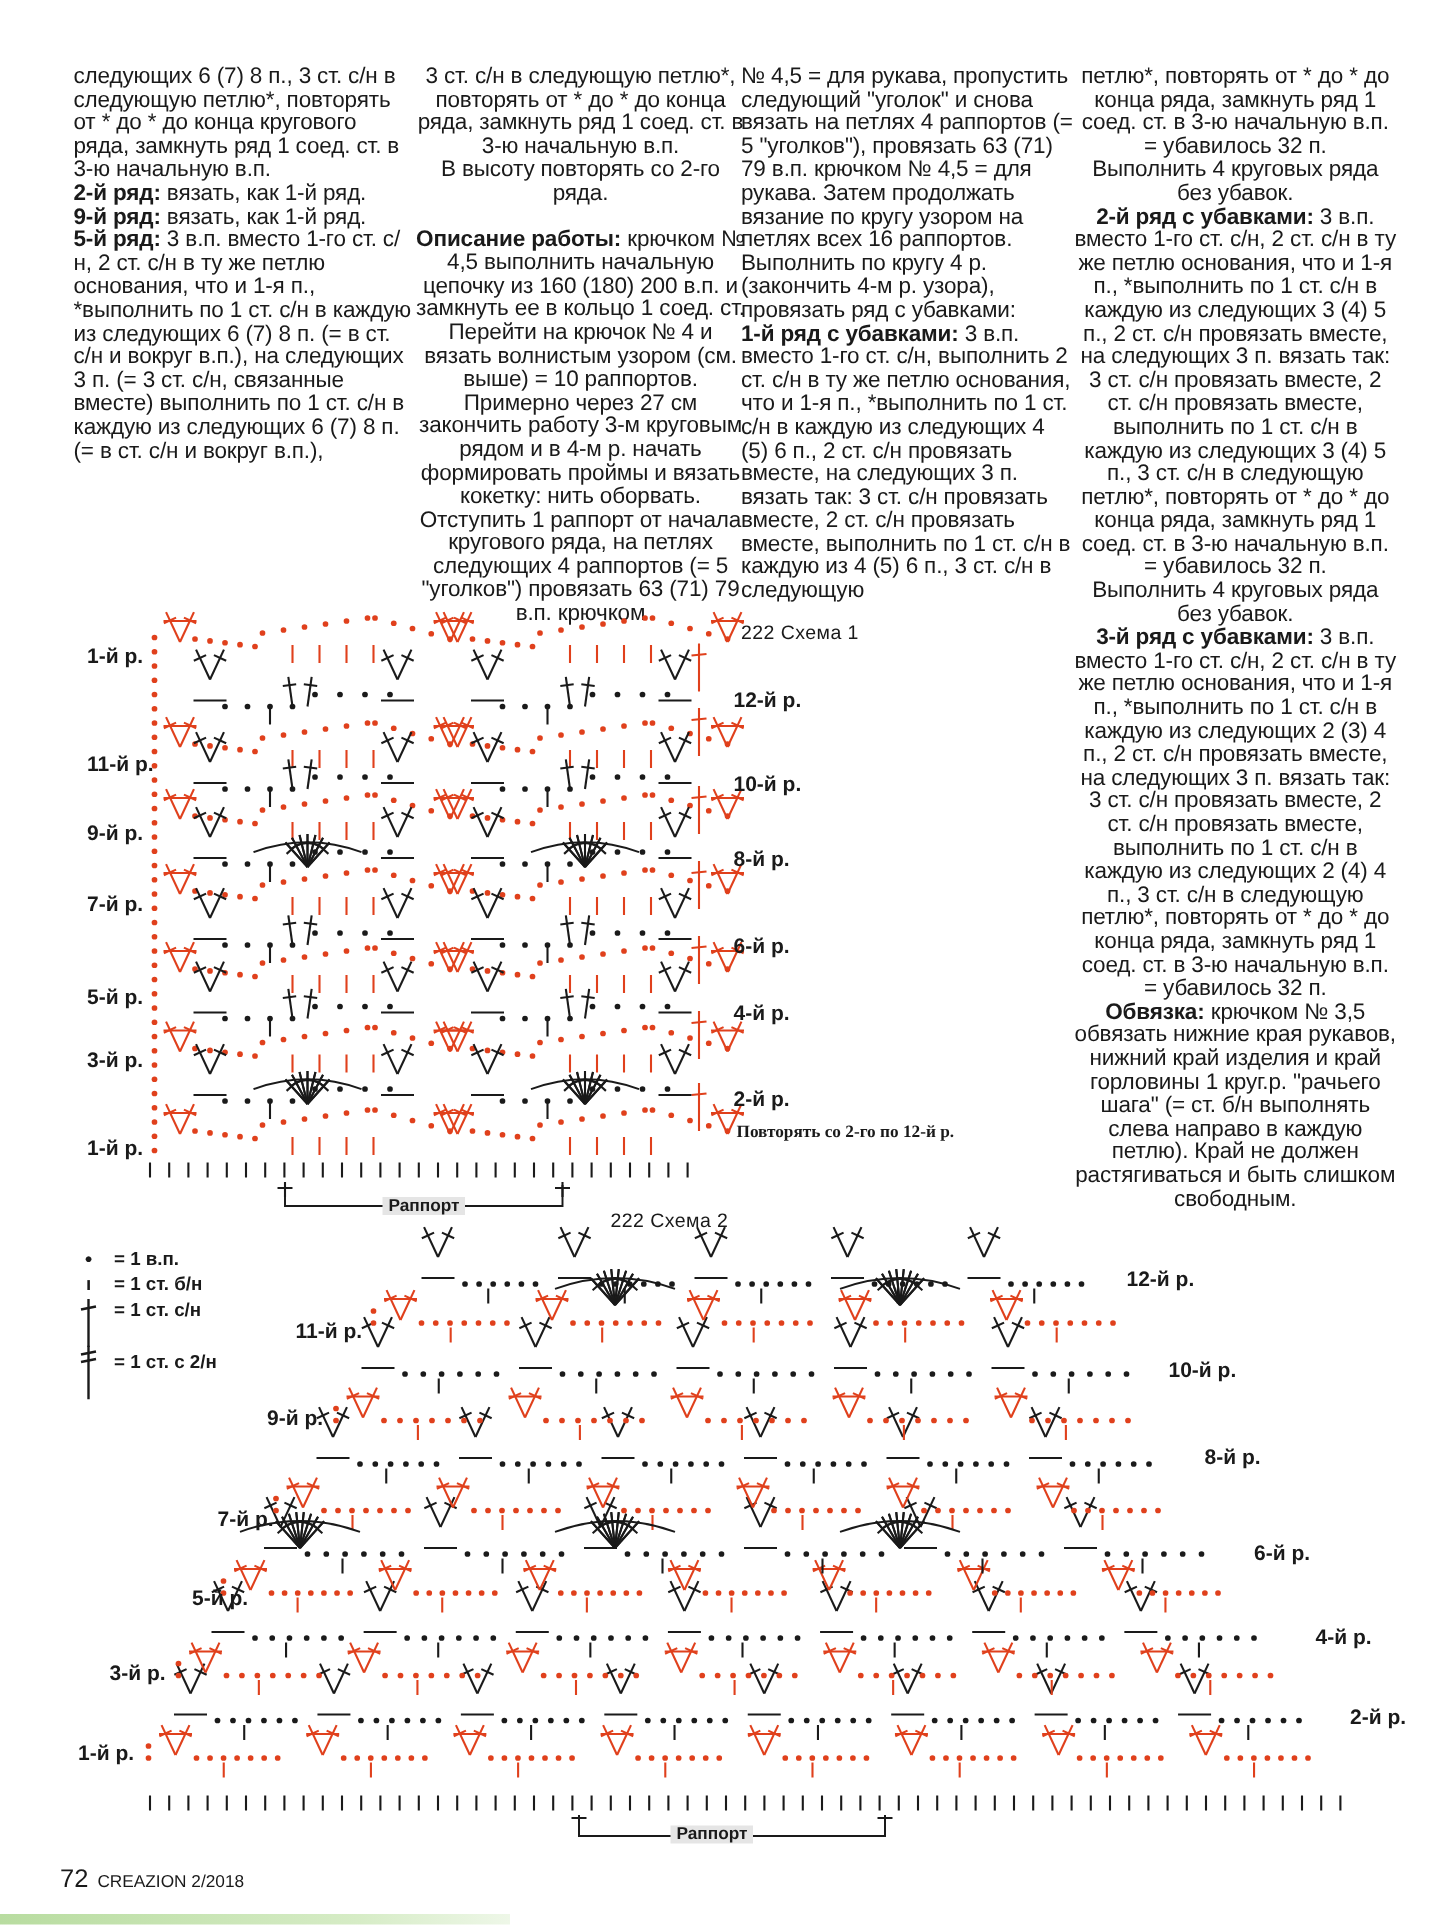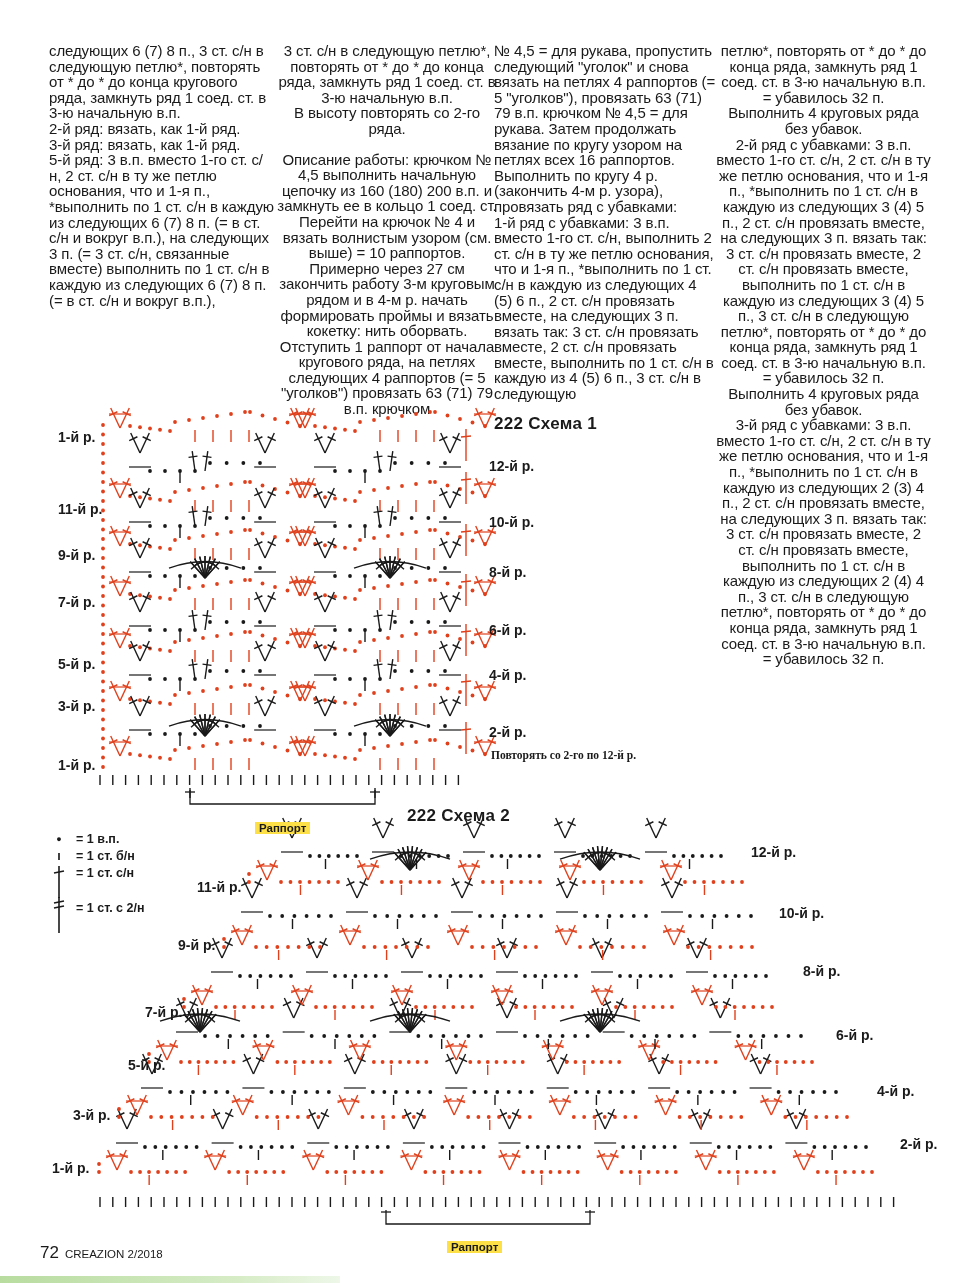--- a/index.html
+++ b/index.html
@@ -1,66 +1,67 @@
 <!DOCTYPE html>
 <html><head>
 <meta charset="utf-8">
 <style>
   html, body { margin:0; padding:0; background:#ffffff; }
   body { width:960px; height:1283px; position:relative; overflow:hidden;
          font-family:"Liberation Sans", sans-serif; color:#1a1a1a; }
   .col { position:absolute; font-size:15px; line-height:15.6px; letter-spacing:-0.1px; }
   .col p { margin:0; }
-  .col b { font-weight:normal; }
+  .col b { font-weight:bold; }
   .col .gap { height:15px; }
   #c1 { left:49px; top:43px; width:225px; }
   #c2 { left:276px; top:43px; width:222px;text-align:center; }
   #c3 { left:494px; top:43px; width:222px; }
   #c4 { left:716px; top:43px; width:215px;text-align:center; }
-  .schema-title { position:absolute; font-weight:bold; font-size:17px; letter-spacing:0.3px; }
+  .schema-title { position:absolute; font-weight:normal; font-size:13px; letter-spacing:0.3px; }
   .row-label { position:absolute; font-weight:bold; font-size:14px; white-space:nowrap; }
   .note { position:absolute; font-weight:bold; font-size:11.5px; white-space:nowrap; }
-  .rapport-label { position:absolute; font-weight:bold; font-size:11.5px; background:#fde047; padding:0 4px;margin-top:24px; }
+  .rapport-label { position:absolute; font-weight:bold; font-size:11.5px; background:#e5e5e5; padding:0 4px; }
   svg.diagram { position:absolute; left:0; top:0; }
   .legend { position:absolute; left:52px; top:832px; font-weight:bold; font-size:12.5px; }
   .legend-row { position:relative; height:17px; }
   .legend-sym { position:absolute; left:0; width:14px; text-align:center; }
   .legend-txt { position:absolute; left:24px; white-space:nowrap; }
   .footer { position:absolute; left:40px; top:1243px; white-space:nowrap; }
   .footer .pg { font-size:17px; }
   .footer .mag { font-size:11.5px; margin-left:6px; }
   .green-bar { position:absolute; left:0; top:1276px; width:340px; height:7px;
                background:linear-gradient(90deg,#b8dca0,#d6ecc6 70%,#eef7e8); }
 </style>
 </head>
 <body>
 
 <div class="col" id="c1">
     <p>следующих 6 (7) 8 п., 3 ст. с/н в следующую петлю*, повторять от * до * до конца кругового ряда, замкнуть ряд 1 соед. ст. в 3-ю начальную в.п.</p>
     <p><b>2-й ряд:</b> вязать, как 1-й ряд.</p>
-    <p><b>3-й ряд:</b> вязать, как 1-й ряд.</p>
+    <p><b>9-й ряд:</b> вязать, как 1-й ряд.</p>
     <p><b>5-й ряд:</b> 3 в.п. вместо 1-го ст. с/н, 2 ст. с/н в ту же петлю основания, что и 1-я п., *выполнить по 1 ст. с/н в каждую из следующих 6 (7) 8 п. (= в ст. с/н и вокруг в.п.), на следующих 3 п. (= 3 ст. с/н, связанные вместе) выполнить по 1 ст. с/н в каждую из следующих 6 (7) 8 п. (= в ст. с/н и вокруг в.п.),</p>
   </div>
 <div class="col" id="c2">
     <p>3 ст. с/н в следующую петлю*, повторять от * до * до конца ряда, замкнуть ряд 1 соед. ст. в 3-ю начальную в.п.</p>
     <p>В высоту повторять со 2-го ряда.</p>
     <div class="gap"></div>
     <p><b>Описание работы:</b> крючком № 4,5 выполнить начальную цепочку из 160 (180) 200 в.п. и замкнуть ее в кольцо 1 соед. ст. Перейти на крючок № 4 и вязать волнистым узором (см. выше) = 10 раппортов.</p>
     <p>Примерно через 27 см закончить работу 3-м круговым рядом и в 4-м р. начать формировать проймы и вязать кокетку: нить оборвать. Отступить 1 раппорт от начала кругового ряда, на петлях следующих 4 раппортов (= 5 "уголков") провязать 63 (71) 79 в.п. крючком</p>
   </div>
 <div class="col" id="c3">
     <p>№ 4,5 = для рукава, пропустить следующий "уголок" и снова вязать на петлях 4 раппортов (= 5 "уголков"), провязать 63 (71) 79 в.п. крючком № 4,5 = для рукава. Затем продолжать вязание по кругу узором на петлях всех 16 раппортов. Выполнить по кругу 4 р. (закончить 4-м р. узора), провязать ряд с убавками:</p>
     <p><b>1-й ряд с убавками:</b> 3 в.п. вместо 1-го ст. с/н, выполнить 2 ст. с/н в ту же петлю основания, что и 1-я п., *выполнить по 1 ст. с/н в каждую из следующих 4 (5) 6 п., 2 ст. с/н провязать вместе, на следующих 3 п. вязать так: 3 ст. с/н провязать вместе, 2 ст. с/н провязать вместе, выполнить по 1 ст. с/н в каждую из 4 (5) 6 п., 3 ст. с/н в следующую</p>
   </div>
 <div class="col" id="c4">
     <p>петлю*, повторять от * до * до конца ряда, замкнуть ряд 1 соед. ст. в 3-ю начальную в.п. = убавилось 32 п.</p>
     <p>Выполнить 4 круговых ряда без убавок.</p>
     <p><b>2-й ряд с убавками:</b> 3 в.п. вместо 1-го ст. с/н, 2 ст. с/н в ту же петлю основания, что и 1-я п., *выполнить по 1 ст. с/н в каждую из следующих 3 (4) 5 п., 2 ст. с/н провязать вместе, на следующих 3 п. вязать так: 3 ст. с/н провязать вместе, 2 ст. с/н провязать вместе, выполнить по 1 ст. с/н в каждую из следующих 3 (4) 5 п., 3 ст. с/н в следующую петлю*, повторять от * до * до конца ряда, замкнуть ряд 1 соед. ст. в 3-ю начальную в.п. = убавилось 32 п.</p>
     <p>Выполнить 4 круговых ряда без убавок.</p>
     <p><b>3-й ряд с убавками:</b> 3 в.п. вместо 1-го ст. с/н, 2 ст. с/н в ту же петлю основания, что и 1-я п., *выполнить по 1 ст. с/н в каждую из следующих 2 (3) 4 п., 2 ст. с/н провязать вместе, на следующих 3 п. вязать так: 3 ст. с/н провязать вместе, 2 ст. с/н провязать вместе, выполнить по 1 ст. с/н в каждую из следующих 2 (4) 4 п., 3 ст. с/н в следующую петлю*, повторять от * до * до конца ряда, замкнуть ряд 1 соед. ст. в 3-ю начальную в.п. = убавилось 32 п.</p>
+    <p><b>Обвязка:</b> крючком № 3,5 обвязать нижние края рукавов, нижний край изделия и край горловины 1 круг.р. "рачьего шага" (= ст. б/н выполнять слева направо в каждую петлю). Край не должен растягиваться и быть слишком свободным.</p>
   </div>
 
 <svg class="diagram" id="diag" width="960" height="1283">
     <line x1="100" y1="775" x2="100" y2="785" stroke="#1a1a1a" stroke-width="1.4"></line>
     <line x1="112.8" y1="775" x2="112.8" y2="785" stroke="#1a1a1a" stroke-width="1.4"></line>
     <line x1="125.6" y1="775" x2="125.6" y2="785" stroke="#1a1a1a" stroke-width="1.4"></line>
     <line x1="138.4" y1="775" x2="138.4" y2="785" stroke="#1a1a1a" stroke-width="1.4"></line>
     <line x1="151.20000000000002" y1="775" x2="151.20000000000002" y2="785" stroke="#1a1a1a" stroke-width="1.4"></line>
     <line x1="164.00000000000003" y1="775" x2="164.00000000000003" y2="785" stroke="#1a1a1a" stroke-width="1.4"></line>
     <line x1="176.80000000000004" y1="775" x2="176.80000000000004" y2="785" stroke="#1a1a1a" stroke-width="1.4"></line>

